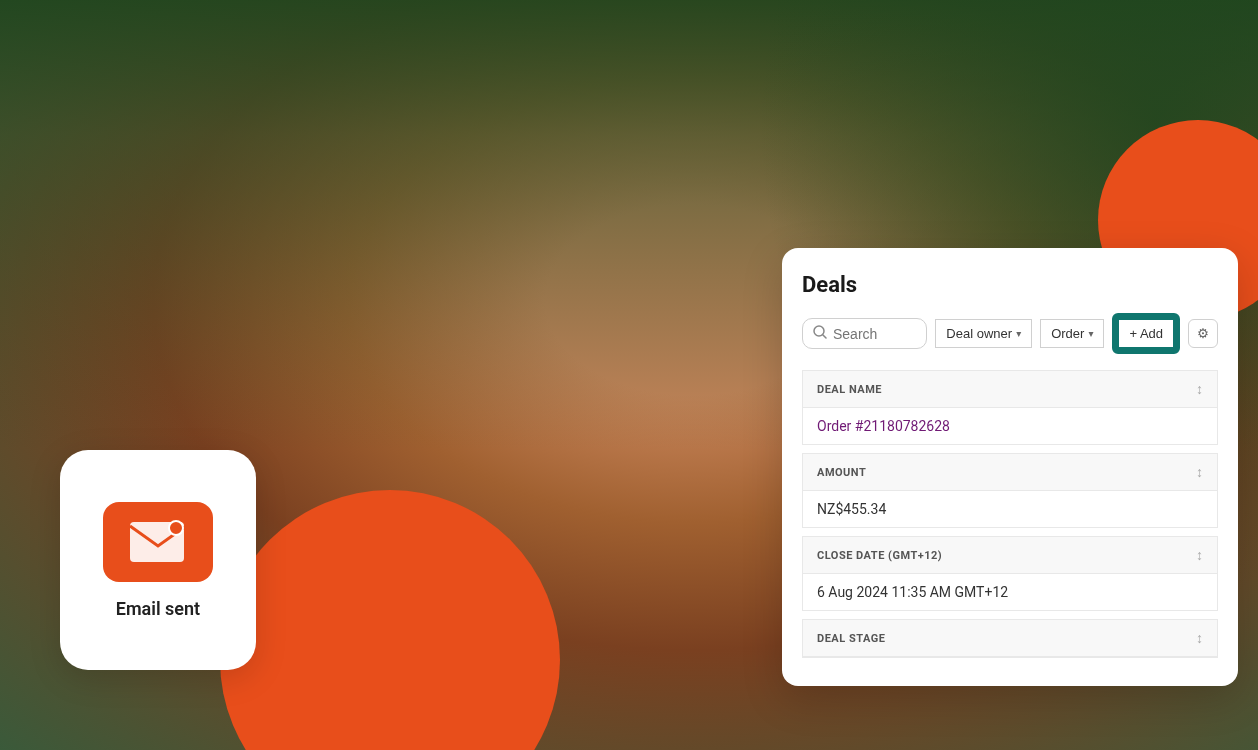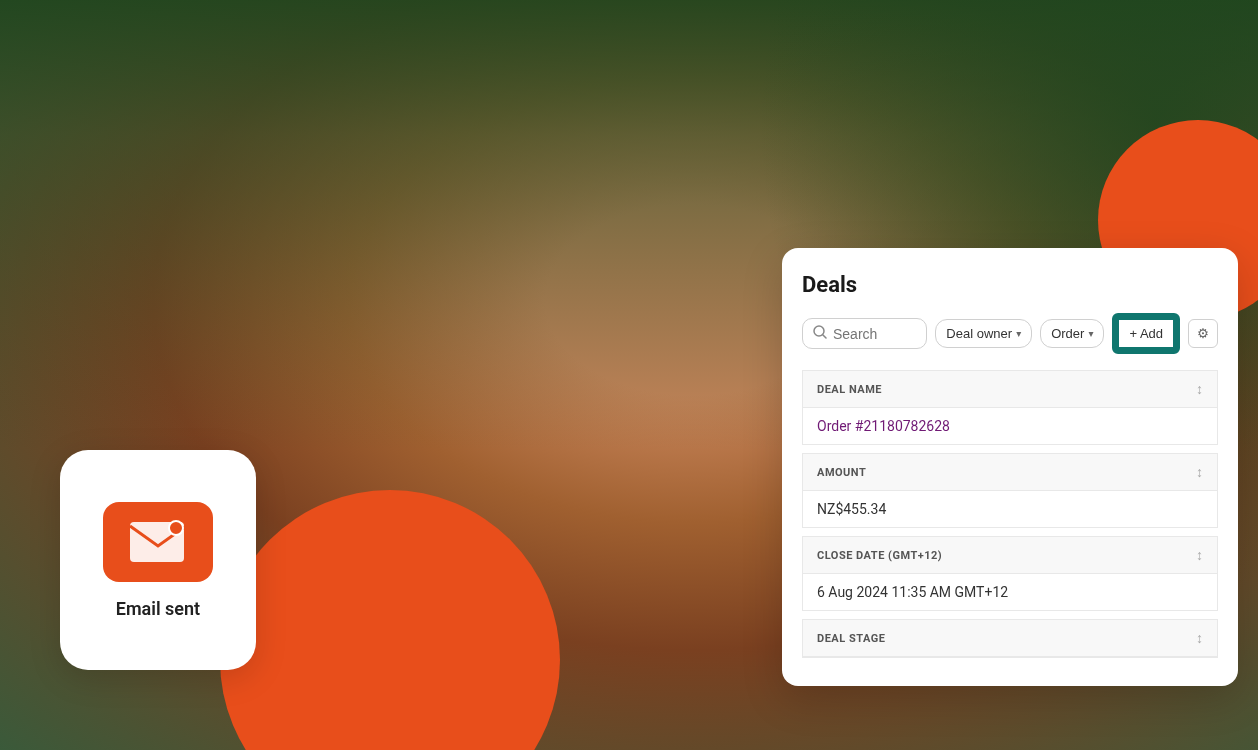--- a/index.html
+++ b/index.html
@@ -160,21 +160,21 @@
     .search-icon {
       color: #888;
       font-size: 14px;
     }
 
     .filter-btn {
       display: flex;
       align-items: center;
       gap: 4px;
       border: 1px solid #d0d0d0;
-      border-radius: 12px;
+      border-radius: 0;
       padding: 6px 10px;
       background: white;
       font-size: 13px;
       color: #333;
       cursor: pointer;
       white-space: nowrap;
     }
 
     .filter-btn .chevron {
       font-size: 10px;

